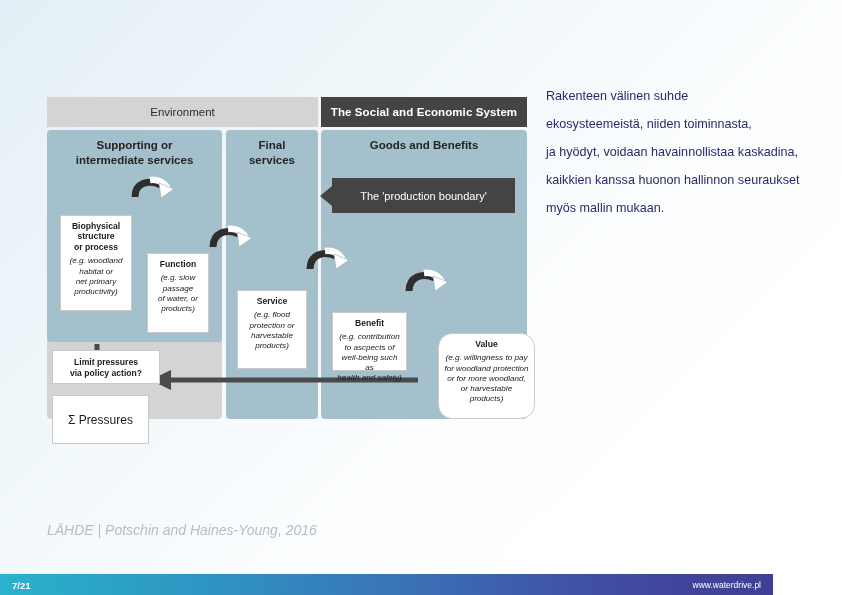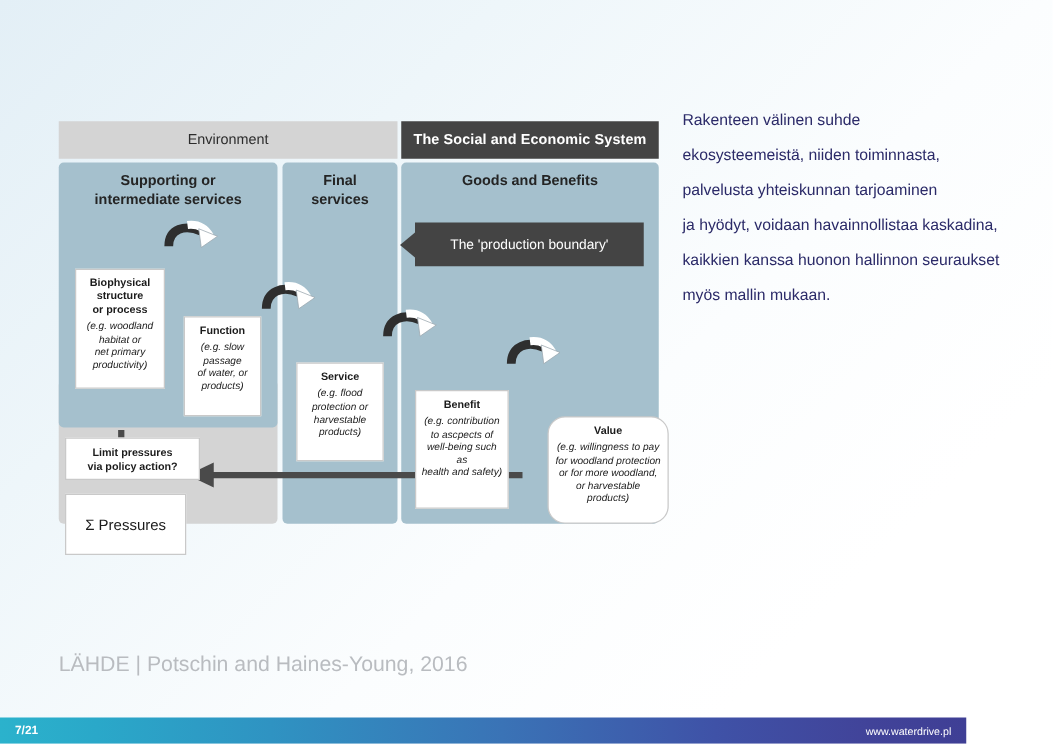--- a/index.html
+++ b/index.html
@@ -124,21 +124,21 @@
     font-size: 8.1px;
     font-style: italic;
     line-height: 1.26;
     display: block;
     margin-top: 4px;
   }
 
   #node-biophysical { left: 13px;  top: 78px;  width: 72px;  height: 96px; }
   #node-function    { left: 100px; top: 116px; width: 62px;  height: 80px; }
   #node-service     { left: 190px; top: 153px; width: 70px;  height: 79px; }
-  #node-benefit     { left: 285px; top: 175px; width: 75px;  height: 95px; }
+  #node-benefit     { left: 285px; top: 175px; width: 75px;  height: 59px; }
   #node-value       { left: 391px; top: 196px; width: 97px;  height: 86px; border-radius: 14px; }
 
   
   #node-limit {
     left: 5px; top: 213px; width: 108px; height: 34px;
     display: flex; align-items: center; justify-content: center;
   }
   #node-limit .nt { font-size: 8.6px; }
   #node-sum {
     left: 5px; top: 258px; width: 97px; height: 49px;
@@ -194,22 +194,23 @@
     margin: 0 0 15.5px 0;
     white-space: nowrap;
   }
   #body-text p:last-child { margin-bottom: 0; }
 
   
   #source {
     position: absolute;
     left: 47px;
     top: 522px;
-    font-size: 17px;
+    font-size: 14px;
     color: #b9bcc0;
+    font-style: italic;
   }
 
   
   #footer {
     position: absolute;
     left: 0;
     bottom: 0;
     width: 773px;
     height: 21px;
     background: linear-gradient(90deg, #2bb2cc 0%, #2aa8c9 10%, #2f93c2 28%, #3a73b6 52%, #3f52a7 74%, #414399 90%, #3f3f95 100%);
@@ -381,21 +382,20 @@
 
     <div class="node" id="node-sum">
       <span class="nt">Σ Pressures</span>
     </div>
 
   </div>
 
   <div id="body-text">
     <p>Rakenteen välinen suhde</p>
     <p>ekosysteemeistä, niiden toiminnasta,</p>
-    <p>palvelusta yhteiskunnan tarjoaminen</p>
     <p>ja hyödyt, voidaan havainnollistaa kaskadina,</p>
     <p>kaikkien kanssa huonon hallinnon seuraukset</p>
     <p>myös mallin mukaan.</p>
   </div>
 
   <div id="source">LÄHDE | Potschin and Haines-Young, 2016</div>
 
   <div id="footer">
     <span id="footer-page">7/21</span>
     <span id="footer-url">www.waterdrive.pl</span>

